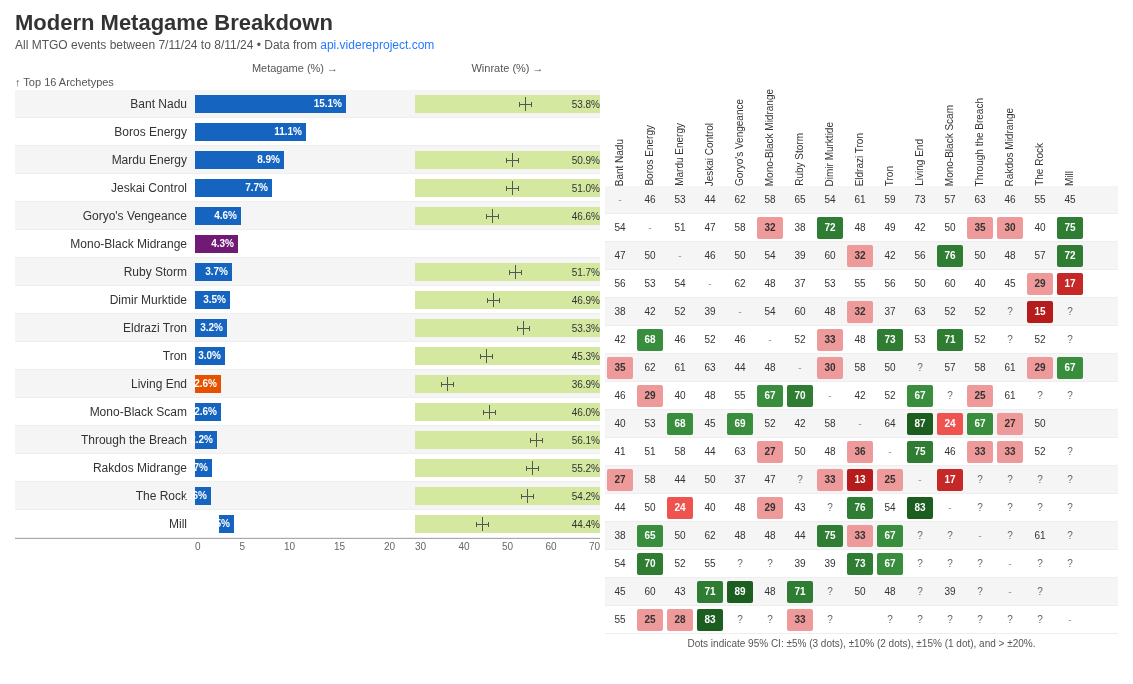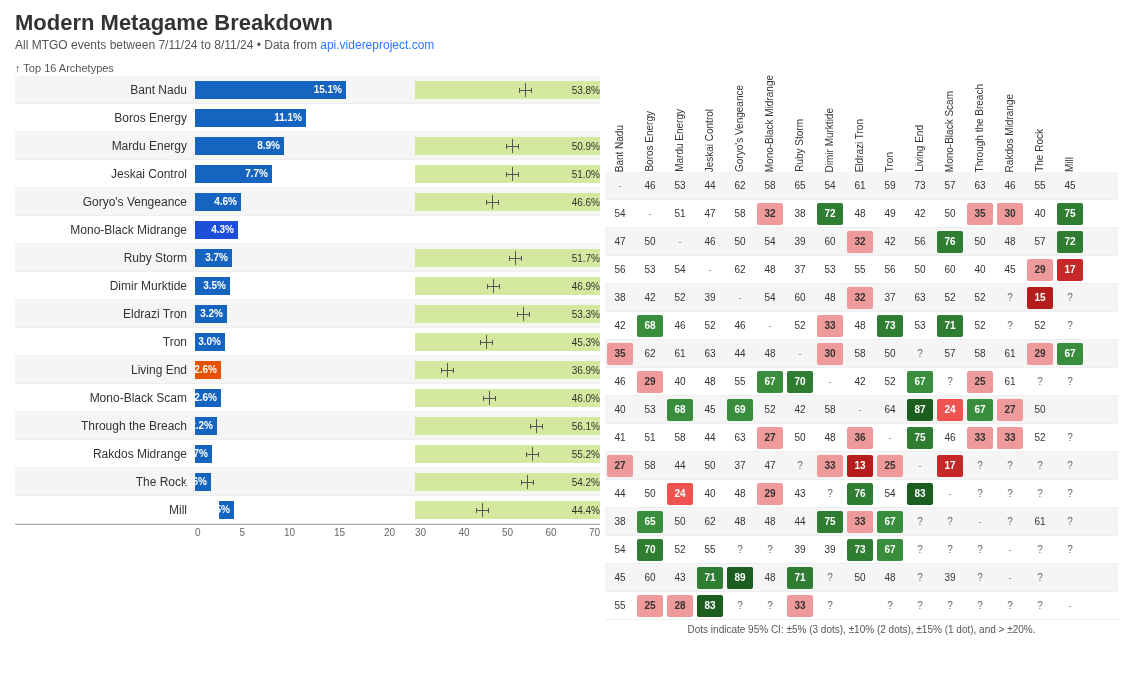--- a/index.html
+++ b/index.html
@@ -31,20 +31,25 @@
   </style>
 </head>
 <body>
 
 <div class="container">
   <h1>Modern Metagame Breakdown</h1>
   <div class="subtitle">
     <span>All MTGO events between 7/11/24 to 8/11/24 • Data from</span> <a>api.videreproject.com</a>
   </div>
 
+  <div style="display:flex; margin-bottom:2px; padding-left:180px;">
+    <div style="width:200px; text-align:center; font-size:11px; color:#555;">Metagame (%) →</div>
+    <div style="width:20px;"></div>
+    <div style="width:185px; text-align:center; font-size:11px; color:#555;">Winrate (%) →</div>
+  </div>
 
   <div class="main-layout">
     <div class="chart-section">
       <div style="display:flex; padding-left:0; margin-bottom:2px;">
         <div style="width:180px; font-size:11px; color:#555;">↑ Top 16 Archetypes</div>
       </div>
       <div class="rows-container" id="chart-rows">
           <div class="row">
     <div class="row-label" style="width:180px;text-align:right;padding-right:8px;font-size:12px;white-space:nowrap;">Bant Nadu</div>
     <div style="width:200px;display:flex;align-items:center;position:relative;">
@@ -130,21 +135,21 @@
           <div style="position:absolute;top:50%;left:-6px;height:5px;width:1px;background:#555;margin-top:-2px;"></div>
           <div style="position:absolute;top:50%;right:-6px;height:5px;width:1px;background:#555;margin-top:-2px;"></div>
         </div>
       </div>
       <span style="position:absolute;right:0;top:50%;transform:translateY(-50%);font-size:10px;color:#333;font-weight:normal;">46.6%</span>
     </div>
   </div>
           <div class="row">
     <div class="row-label" style="width:180px;text-align:right;padding-right:8px;font-size:12px;white-space:nowrap;">Mono-Black Midrange</div>
     <div style="width:200px;display:flex;align-items:center;position:relative;">
-      <div style="width:43px;height:18px;background:#1d4ed8;display:flex;align-items:center;justify-content:flex-end;padding-right:4px;padding-left:32px;">
+      <div style="width:43px;height:18px;background:#701a75;display:flex;align-items:center;justify-content:flex-end;padding-right:4px;padding-left:32px;">
         <span style="font-size:10px;font-weight:bold;color:#fff;">4.3%</span>
       </div>
     </div>
     <div style="width:20px;"></div>
   </div>
           <div class="row">
     <div class="row-label" style="width:180px;text-align:right;padding-right:8px;font-size:12px;white-space:nowrap;">Ruby Storm</div>
     <div style="width:200px;display:flex;align-items:center;position:relative;">
       <div style="width:37px;height:18px;background:#1565c0;display:flex;align-items:center;justify-content:flex-end;padding-right:4px;">
         <span style="font-size:10px;font-weight:bold;color:#fff;">3.7%</span>

